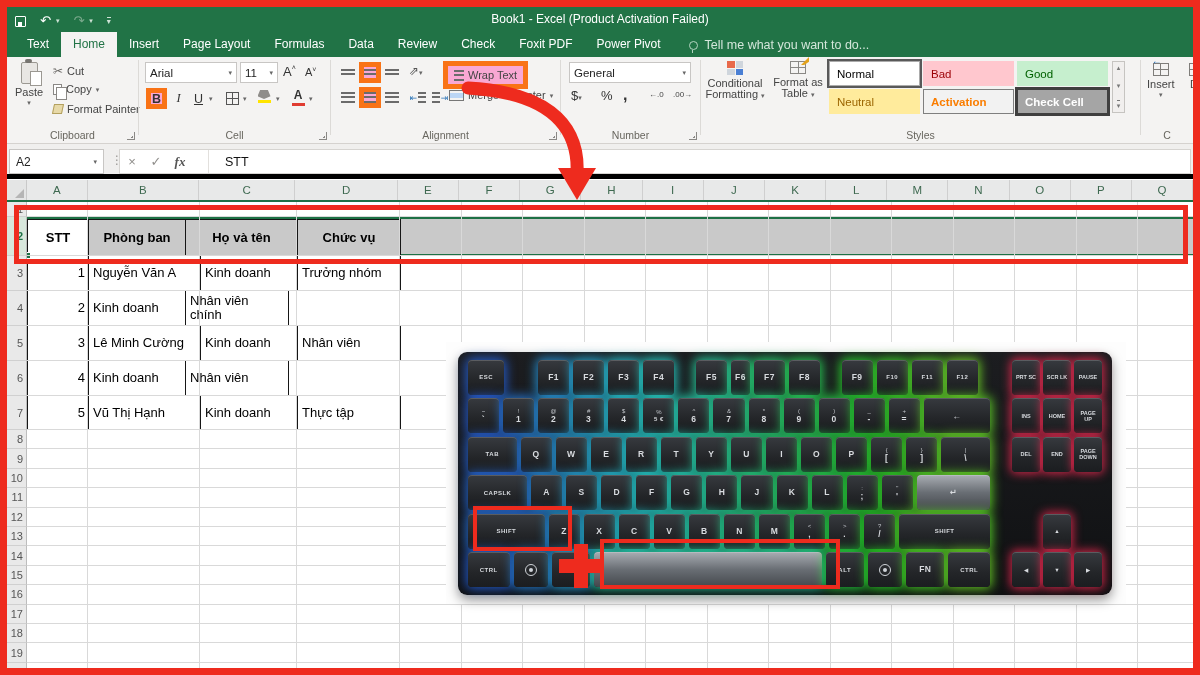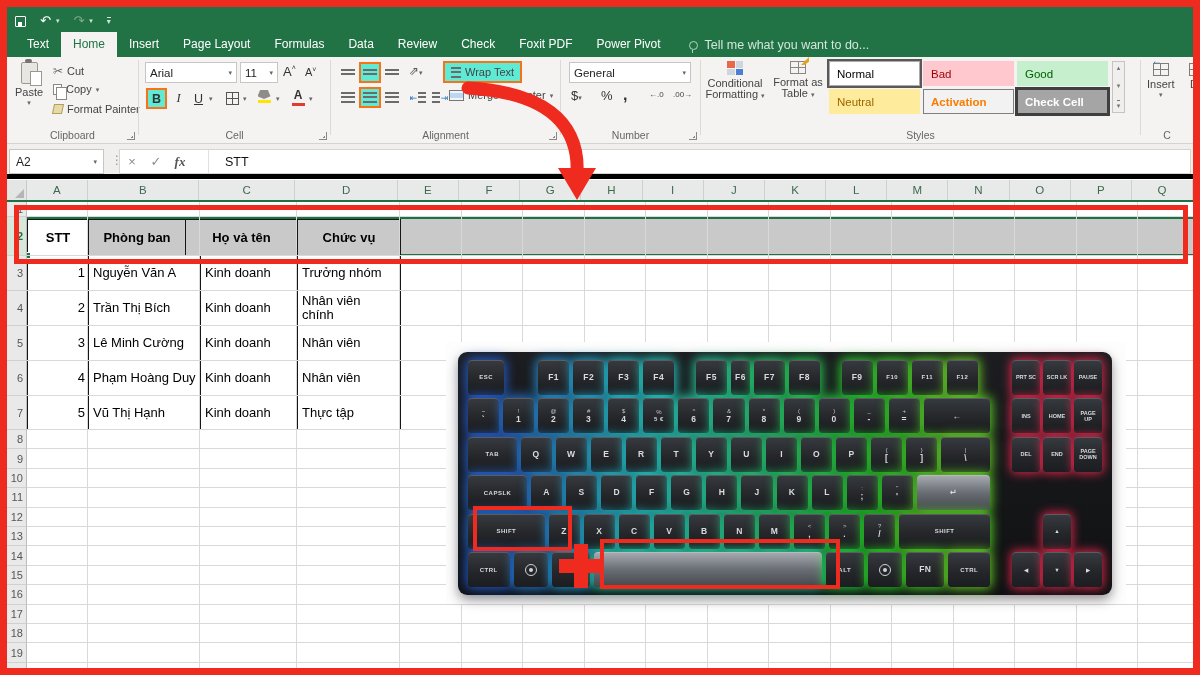--- a/index.html
+++ b/index.html
@@ -37,21 +37,21 @@
   .clipicon{width:17px;height:22px;background:#e8e6e3;border:1.5px solid #9b9892;border-radius:2px;position:relative}
   .clipicon:before{content:"";position:absolute;left:3px;top:-4px;width:7px;height:4px;background:#767470;border-radius:2px}
   .clipicon:after{content:"";position:absolute;right:-5px;bottom:-3px;width:10px;height:13px;background:#fff;border:1px solid #9b9892}
   .smallbtn{display:flex;align-items:center;gap:4px;font-size:11px;color:#444;white-space:nowrap}
   .scissors{color:#6a6865;font-size:12px}
   .copyicon{width:9px;height:11px;border:1px solid #8a8885;background:#fff;position:relative}
   .copyicon:after{content:"";position:absolute;left:2px;top:2px;width:9px;height:11px;border:1px solid #8a8885;background:#fff}
   .fpicon{width:10px;height:10px;background:#e7d9a8;border:1px solid #b3a05f;transform:skewX(-12deg)}
   .selbox{background:#fff;border:1px solid #c8c6c4;display:flex;align-items:center;justify-content:space-between;padding:0 4px;font-size:11.5px;color:#222}
   .fmtbtn{display:flex;align-items:center;justify-content:center;border:1px solid transparent;font-size:12.5px;color:#333;width:21px;height:21px}
-  .pressed{background:#5eead4;border:2px solid #f97316}
+  .pressed{background:#f9a8d4;border:5px solid #f97316}
   .bars{width:14px;height:11px;background:repeating-linear-gradient(#6b6b6b 0 1.8px,transparent 1.8px 4.4px)}
   .ricon{display:flex;align-items:center;justify-content:center;width:22px;height:21px}
   .bordericon{width:13px;height:13px;border:1px solid #555;background:
      linear-gradient(#0000 0 0) padding-box,
      linear-gradient(#555,#555) center/1px 100% no-repeat,
      linear-gradient(#555,#555) center/100% 1px no-repeat}
   .fillicon{width:13px;height:9px;background:#8f8d8a;clip-path:polygon(20% 0,80% 0,100% 70%,50% 100%,0 70%);position:relative}
   .ubar{display:block;width:13px;height:3px;margin-top:1px}
   .mergeicon{width:15px;height:11px;border:1px solid #777;background:linear-gradient(#bcd6f5,#bcd6f5) center/100% 5px no-repeat}
   .galbox{width:91px;height:25px;border:1px solid #b9b7b4;display:flex;align-items:center;padding:0 7px;font-size:11.5px;background:#fff;cursor:default}
@@ -121,20 +121,21 @@
 
   <div class="titlebar">
     <div class="qat">
       <span class="floppy"></span>
       <span class="qbtn">↶</span>
       <span class="qcaret">▾</span>
       <span class="qbtn dim">↷</span>
       <span class="qcaret">▾</span>
       <span class="qmore">▾</span>
     </div>
+    <div class="wintitle">Book1 - Excel (Product Activation Failed)</div>
     <div class="tabs" id="tabs">
         <div class="tab">Text</div>
         <div class="tab active">Home</div>
         <div class="tab">Insert</div>
         <div class="tab">Page Layout</div>
         <div class="tab">Formulas</div>
         <div class="tab">Data</div>
         <div class="tab">Review</div>
         <div class="tab">Check</div>
         <div class="tab">Foxit PDF</div>
@@ -356,33 +357,31 @@
           <div class="tcell hdr" style="width: 103px; height: 36px;">Chức vụ</div>
         </div>
         <div class="trow">
           <div class="tcell num" style="width: 61px; height: 35px;">1</div>
           <div class="tcell txt" style="width: 112px; height: 35px;">Nguyễn Văn A</div>
           <div class="tcell txt" style="width: 97px; height: 35px;">Kinh doanh</div>
           <div class="tcell txt" style="width: 103px; height: 35px; padding-right: 14px;">Trưởng nhóm</div>
         </div>
         <div class="trow">
           <div class="tcell num" style="width: 61px; height: 35px;">2</div>
-          <div class="tcell txt" style="width: 112px; height: 35px;">Trần Thị Bích</div>
           <div class="tcell txt" style="width: 97px; height: 35px;">Kinh doanh</div>
           <div class="tcell txt" style="width: 103px; height: 35px; padding-right: 32px;">Nhân viên chính</div>
         </div>
         <div class="trow">
           <div class="tcell num" style="width: 61px; height: 35px;">3</div>
           <div class="tcell txt" style="width: 112px; height: 35px;">Lê Minh Cường</div>
           <div class="tcell txt" style="width: 97px; height: 35px;">Kinh doanh</div>
           <div class="tcell txt" style="width: 103px; height: 35px; padding-right: 14px;">Nhân viên</div>
         </div>
         <div class="trow">
           <div class="tcell num" style="width: 61px; height: 35px;">4</div>
-          <div class="tcell txt" style="width: 112px; height: 35px;">Phạm Hoàng Duy</div>
           <div class="tcell txt" style="width: 97px; height: 35px;">Kinh doanh</div>
           <div class="tcell txt" style="width: 103px; height: 35px; padding-right: 14px;">Nhân viên</div>
         </div>
         <div class="trow">
           <div class="tcell num" style="width: 61px; height: 34px;">5</div>
           <div class="tcell txt" style="width: 112px; height: 34px;">Vũ Thị Hạnh</div>
           <div class="tcell txt" style="width: 97px; height: 34px;">Kinh doanh</div>
           <div class="tcell txt" style="width: 103px; height: 34px; padding-right: 14px;">Thực tập</div>
         </div>
       </div>

